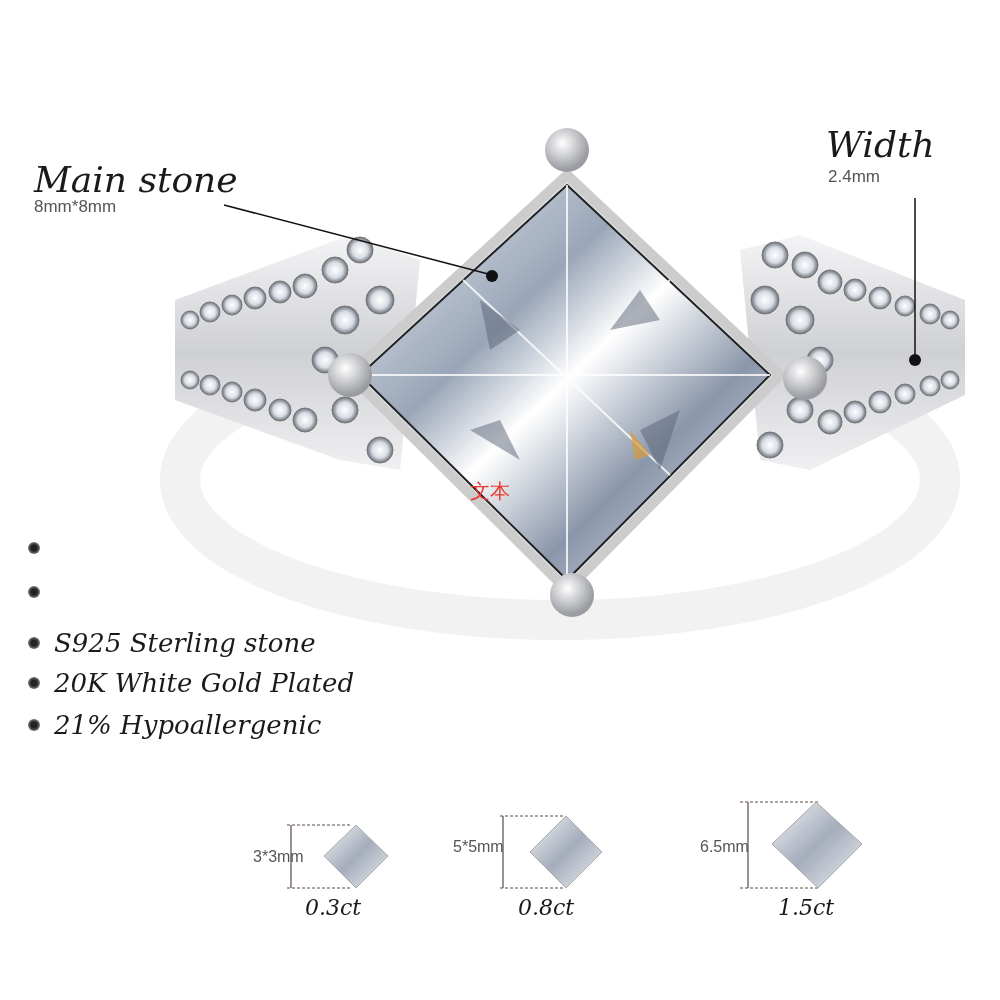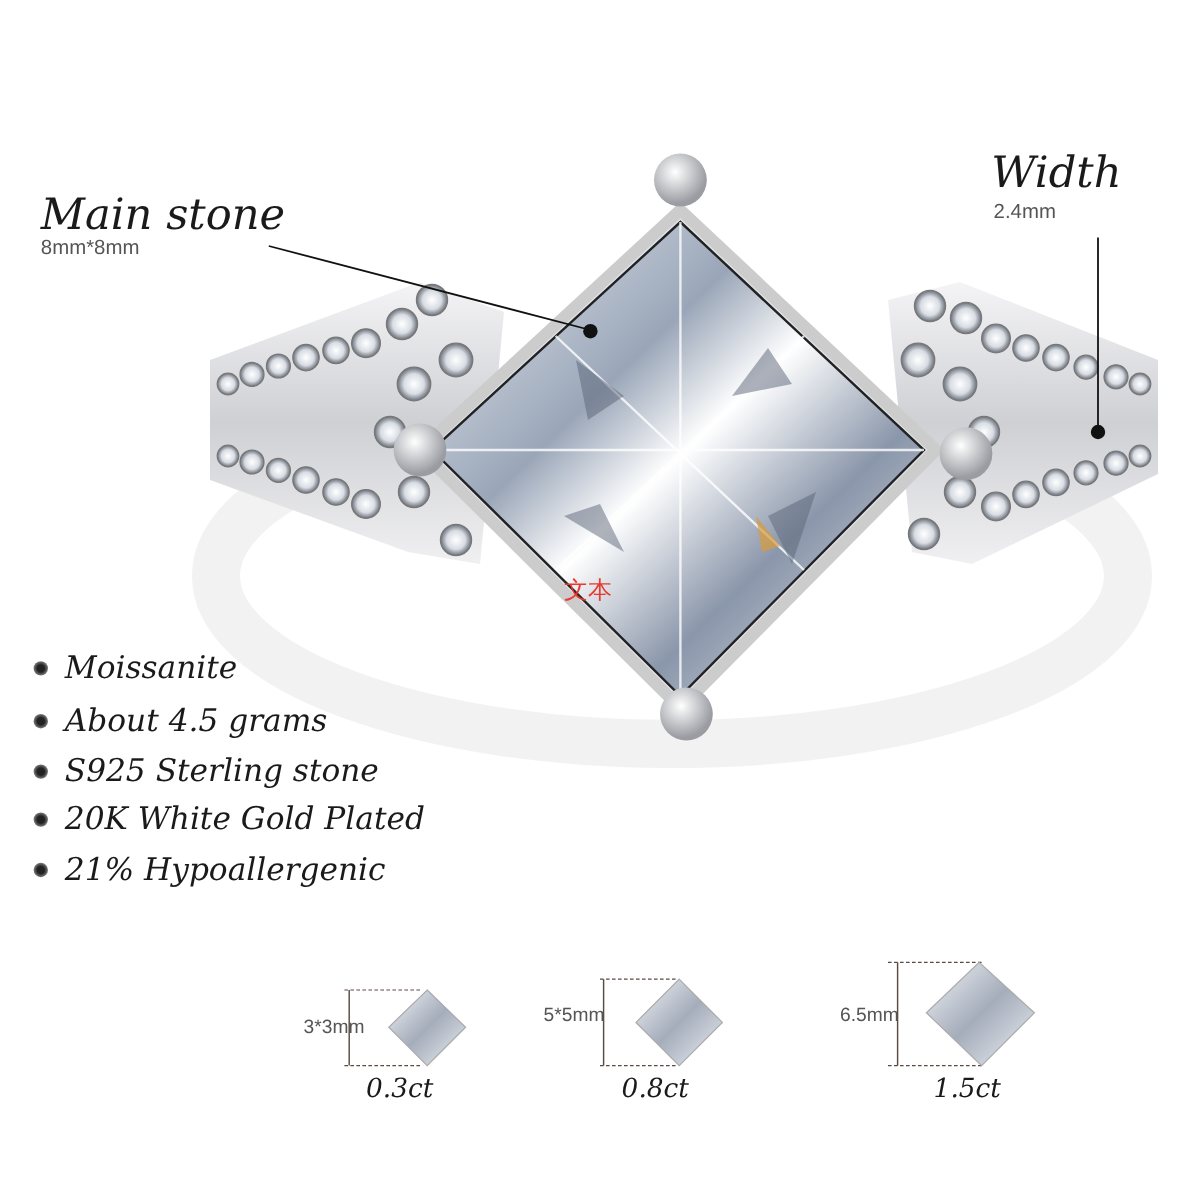--- a/index.html
+++ b/index.html
@@ -122,25 +122,23 @@
 <div class="abs serif-i label-title" style="left:34px;top:165px">Main stone</div>
 <div class="abs sans-g label-sub" style="left:34px;top:195px">8mm*8mm</div>
 
 <div class="abs serif-i label-title" style="left:826px;top:130px">Width</div>
 <div class="abs sans-g label-sub" style="left:828px;top:165px">2.4mm</div>
 
 <div class="abs" style="left:470px;top:478px;font-size:20px;color:#e83a2e;">文本</div>
 
 <div class="feat serif-i" style="top:542px">
     <span class="dot"></span>
-    <span>Moissanite</span>
   </div>
 <div class="feat serif-i" style="top:586px">
     <span class="dot"></span>
-    <span>About 4.5 grams</span>
   </div>
 <div class="feat serif-i" style="top:628px">
     <span class="dot"></span>
     <span>S925 Sterling stone</span>
   </div>
 <div class="feat serif-i" style="top:668px">
     <span class="dot"></span>
     <span>20K White Gold Plated</span>
   </div>
 <div class="feat serif-i" style="top:710px">

